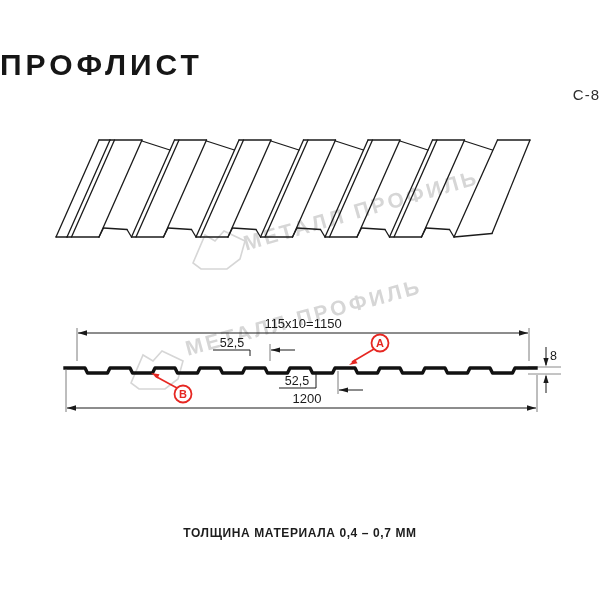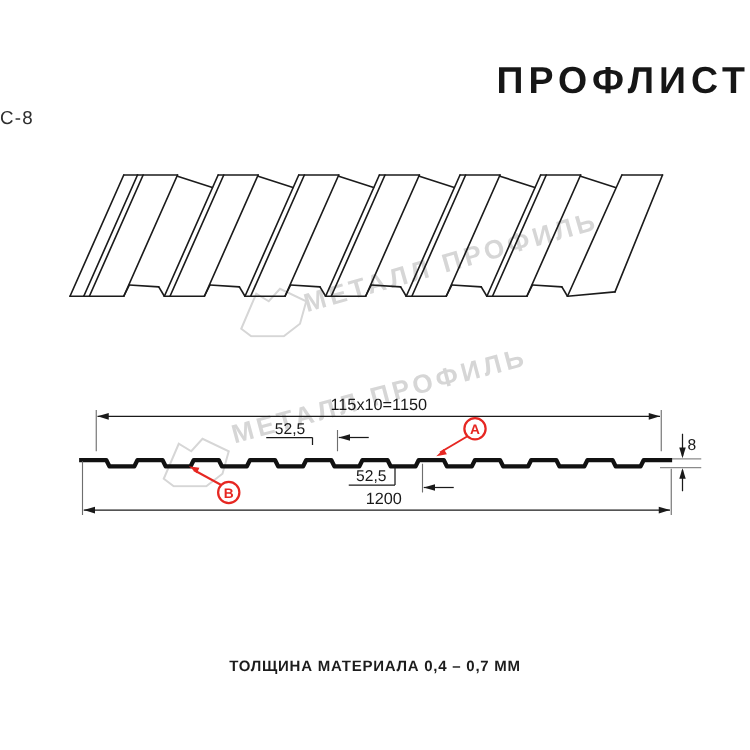--- a/index.html
+++ b/index.html
@@ -1,25 +1,25 @@
 <!DOCTYPE html>
 <html><head>
 <meta charset="utf-8">
 <style>
   html,body{margin:0;padding:0;background:#ffffff;}
   #canvas{
     position:relative;width:600px;height:600px;background:#ffffff;overflow:hidden;
     font-family:"Liberation Sans",sans-serif;
   }
   .title{
-    position:absolute;left:0;top:48px;width:600px;text-align:right;
+    position:absolute;left:0;top:48px;width:600px;text-align:left;
     font-size:30px;font-weight:700;letter-spacing:4px;color:#161616;
   }
   .subtitle{
-    position:absolute;left:0;top:86px;width:600px;text-align:left;
+    position:absolute;left:0;top:86px;width:600px;text-align:right;
     font-size:15px;font-weight:400;letter-spacing:1px;color:#2e2e2e;
   }
   .footer-note{
     position:absolute;left:0;top:526px;width:600px;text-align:center;
     font-size:12px;font-weight:700;letter-spacing:0.6px;color:#1c1c1c;
   }
   .watermark{position:absolute;color:#d6d6d6;pointer-events:none;}
   .wm-text{
     position:absolute;font-size:21px;font-weight:700;letter-spacing:3px;
     white-space:nowrap;transform-origin:0 50%;color:#d6d6d6;

